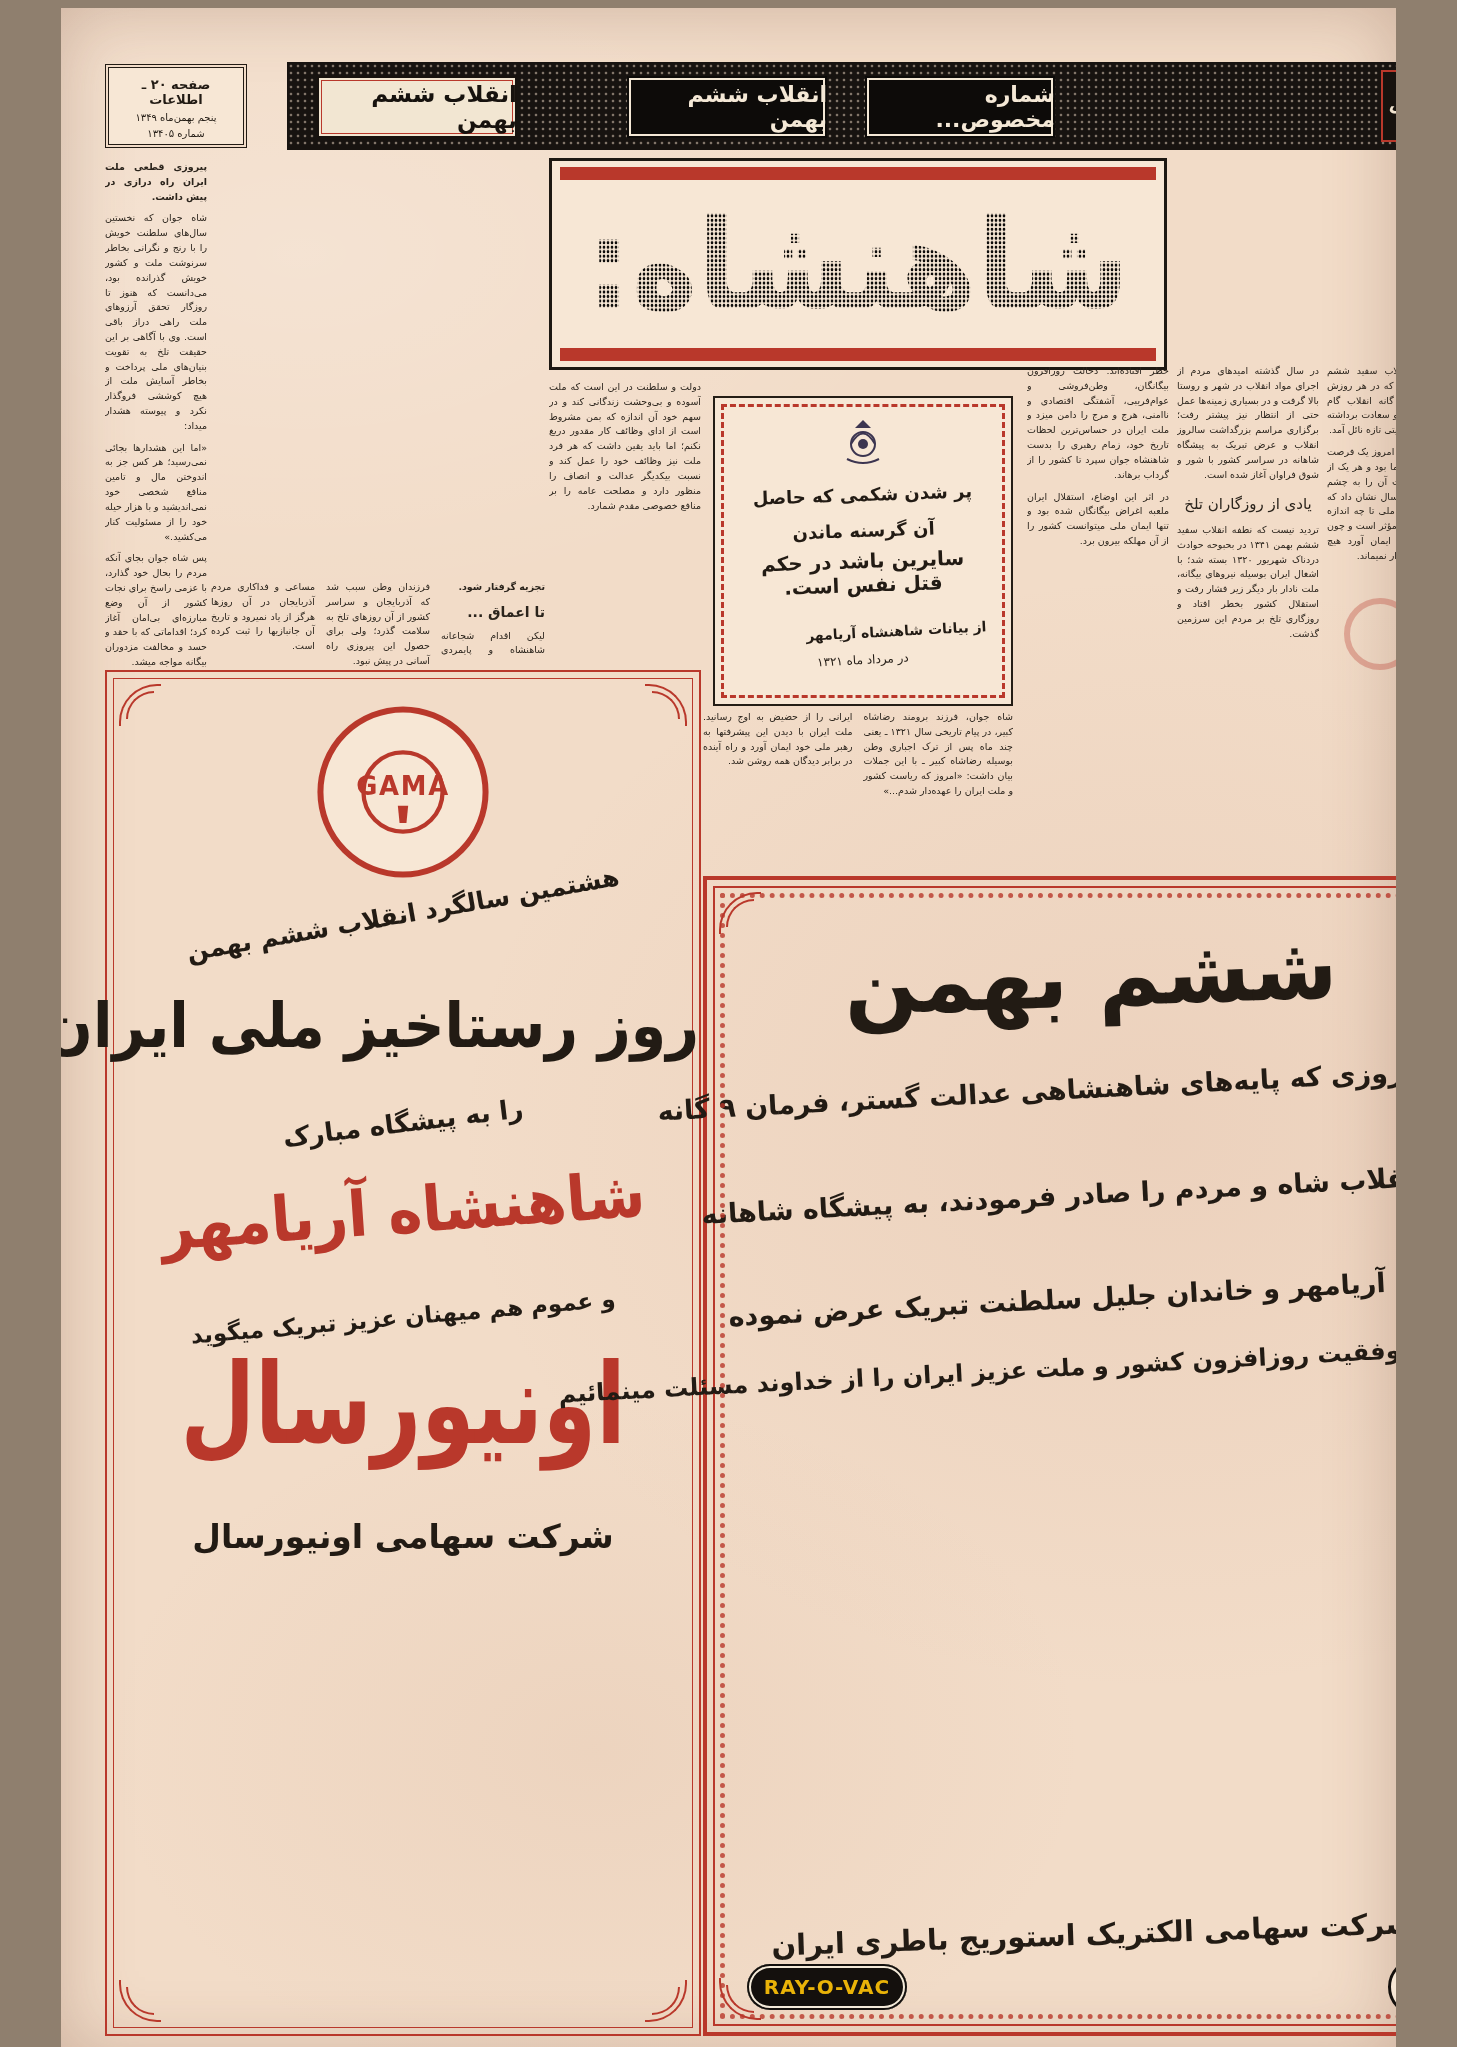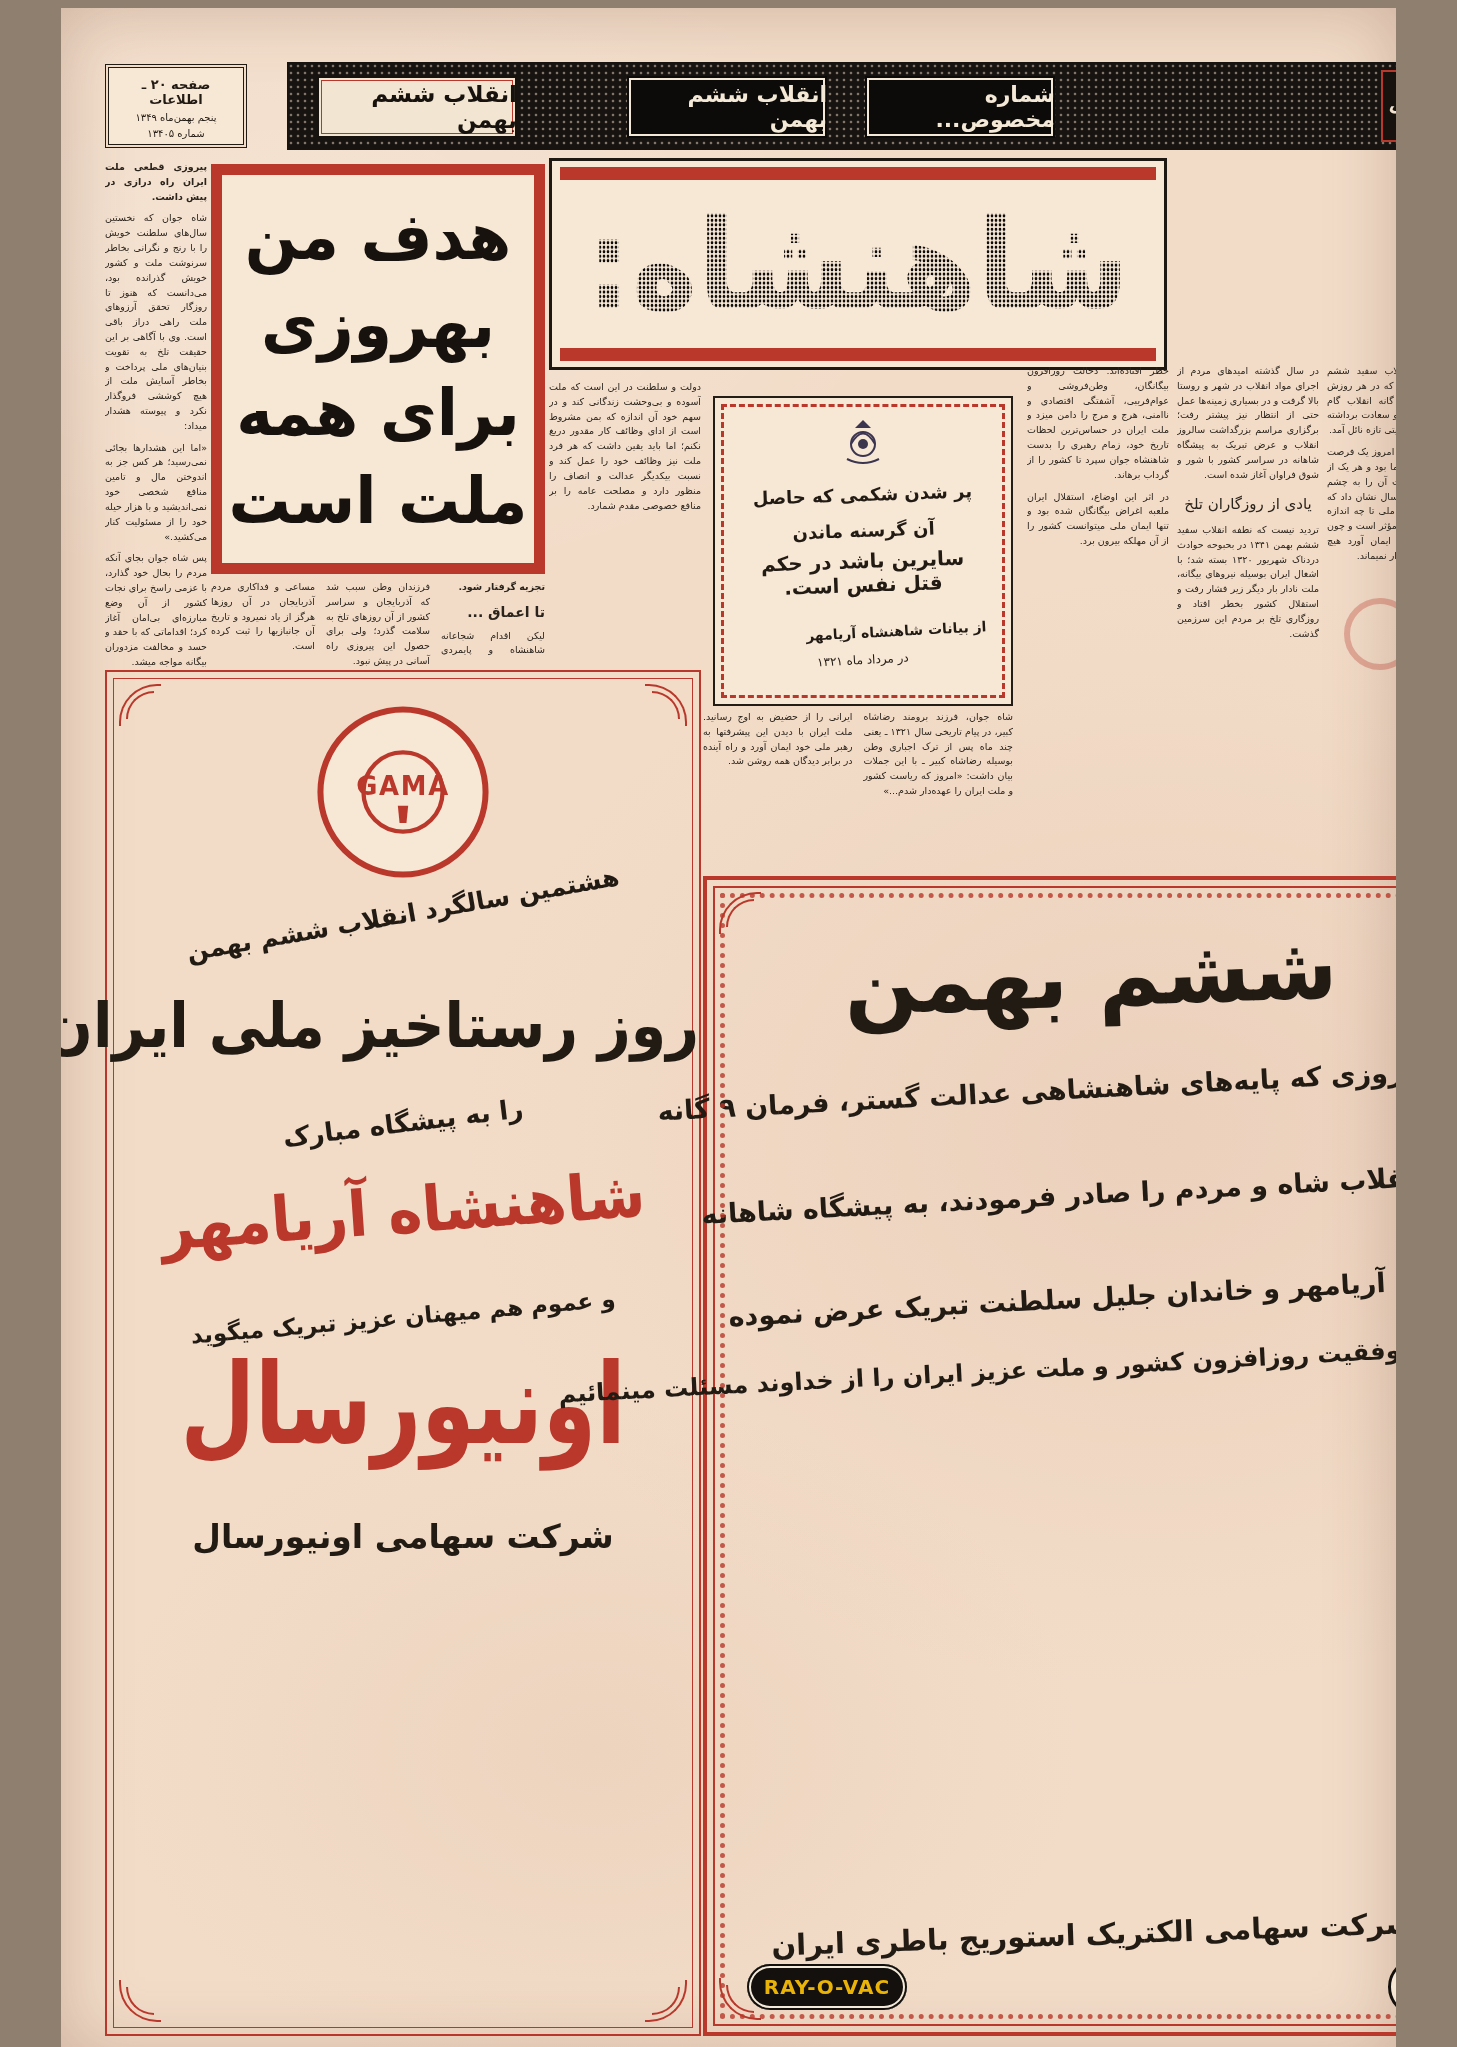--- a/index.html
+++ b/index.html
@@ -165,26 +165,20 @@
       <span>انقلاب ششم بهمن</span>
     </div>
     <div class="bn-box bn-black bn-special">
       <span>شماره مخصوص...</span>
     </div>
     <div class="banner-logo">
       <div class="banner-logo-inner">اطلاعات</div>
     </div>
   </div>
 
-  <div class="goal-box">
-    <div class="goal-line">هدف من</div>
-    <div class="goal-line">بهروزی</div>
-    <div class="goal-line">برای همه</div>
-    <div class="goal-line">ملت است</div>
-  </div>
 
   <div class="shah-box">
     <div class="redbar rb-top"></div>
     <div class="shah-text">شاهنشاه:</div>
     <div class="redbar rb-bottom"></div>
   </div>
 
   <div class="smalltext col-farleft">
     <p class="boldlead">پیروزی قطعی ملت ایران راه درازی در پیش داشت.</p>
     <p>شاه جوان که نخستین سال‌های سلطنت خویش را با رنج و نگرانی بخاطر سرنوشت ملت و کشور خویش گذرانده بود، می‌دانست که هنوز تا روزگار تحقق آرزوهای ملت راهی دراز باقی است. وی با آگاهی بر این حقیقت تلخ به تقویت بنیان‌های ملی پرداخت و بخاطر آسایش ملت از هیچ کوششی فروگذار نکرد و پیوسته هشدار میداد:</p>

